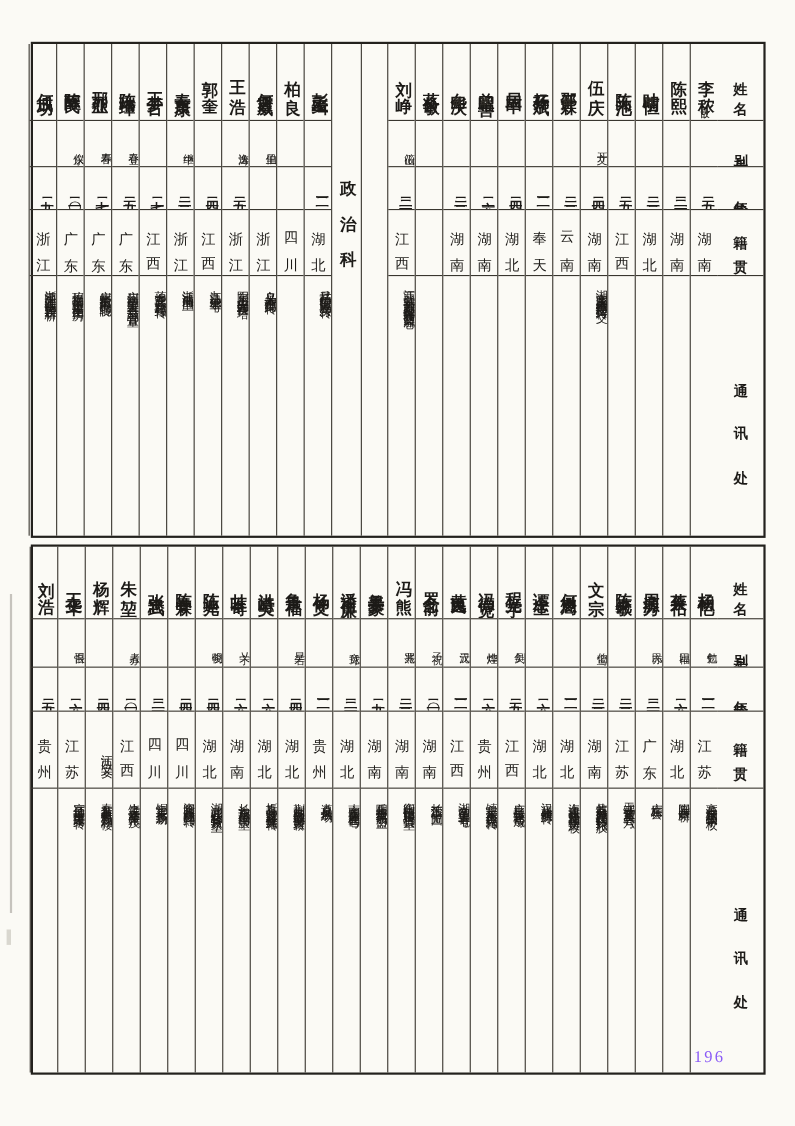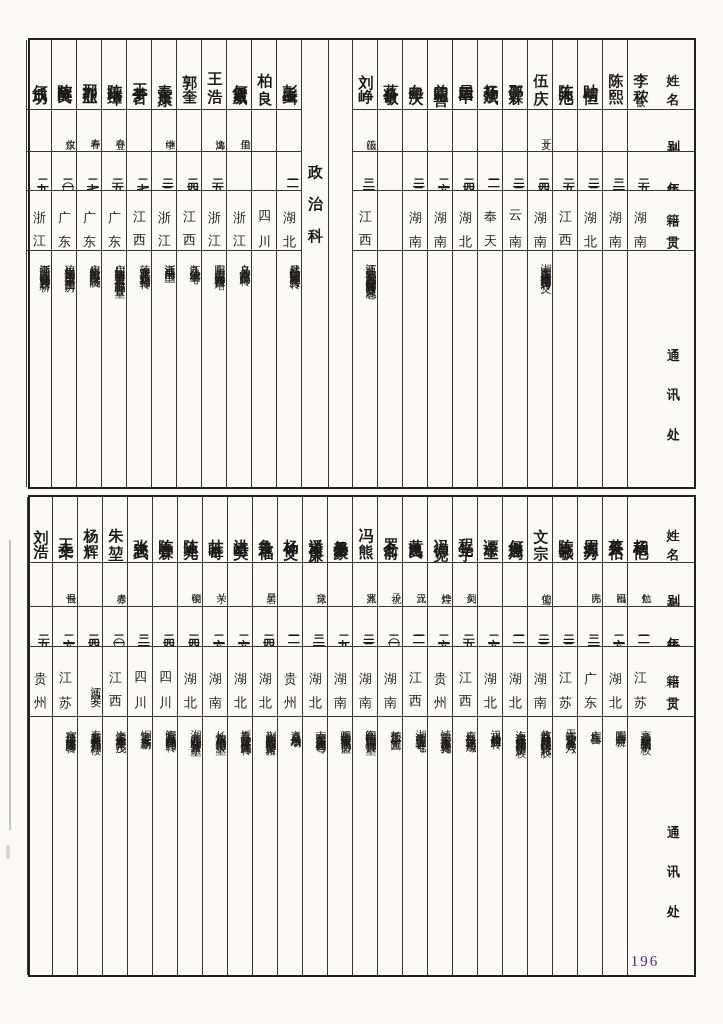--- a/index.html
+++ b/index.html
@@ -66,21 +66,21 @@
 
   .section-label{
     writing-mode:vertical-rl;text-orientation:upright;
     font-weight:bold;font-size:15px;letter-spacing:32px;
     padding-top:112px;margin:0 auto;
   }
   .spacer{border-left:1px solid #39362f;}
 
   .page-number{
     position:absolute;left:600px;top:953px;width:90px;
-    text-align:center;font-size:15px;color:#4c1d95;letter-spacing:2px;
+    text-align:center;font-size:15px;color:#8b5cf6;letter-spacing:2px;
   }
 </style>
 </head>
 <body>
 
 <div class="scan-streak"></div>
 <div class="scan-dot"></div>
 
 <div class="tbl tbl1">
   <div class="col header-col">

